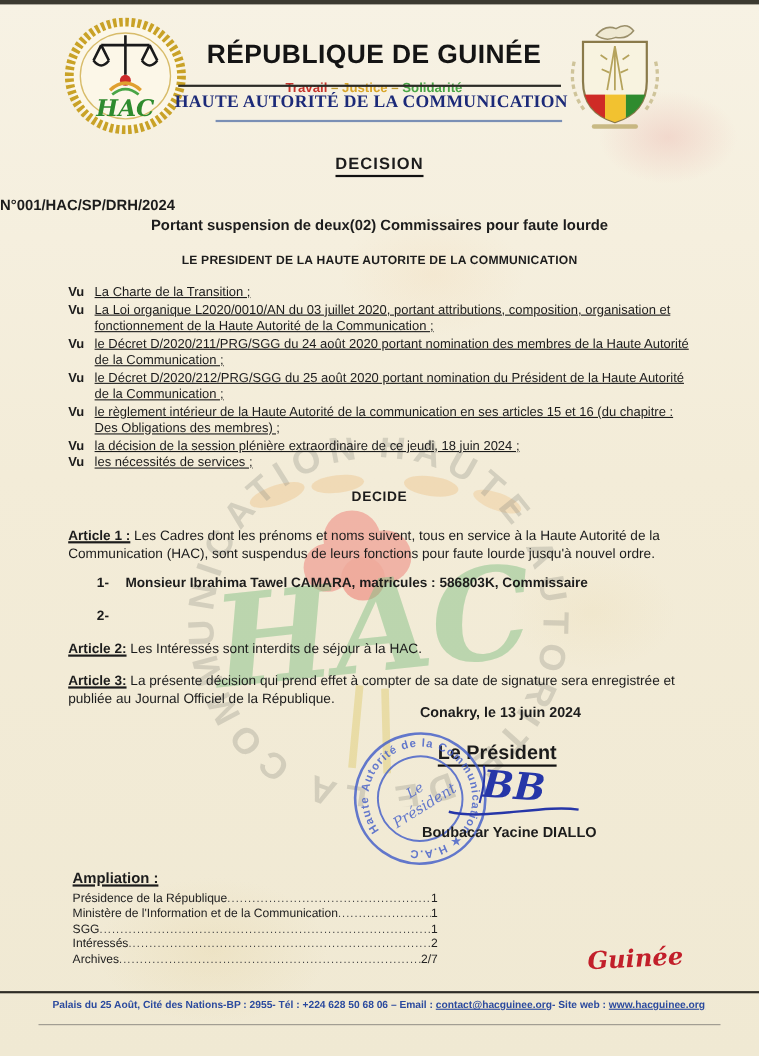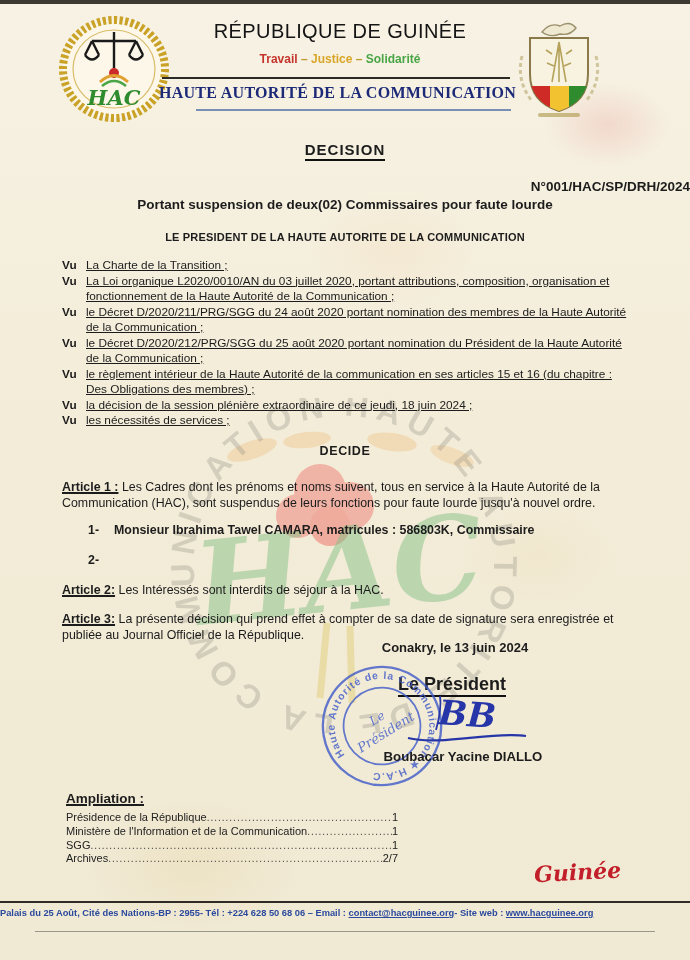--- a/index.html
+++ b/index.html
@@ -11,36 +11,36 @@
       radial-gradient(90px 60px at 88% 13%, rgba(231,161,158,.30), transparent 70%),
       radial-gradient(120px 80px at 57% 26%, rgba(240,200,150,.16), transparent 70%),
       radial-gradient(150px 95px at 28% 90%, rgba(226,206,152,.25), transparent 70%),
       radial-gradient(110px 75px at 78% 58%, rgba(232,212,162,.18), transparent 70%),
       linear-gradient(180deg,#f7f2e4 0%,#f3ecd8 45%,#f0e9d3 100%);
   }
   .top-edge { position:absolute; top:0; left:0; width:100%; height:4px; background:#3c3a31; }
 
   
   .hdr-center { position:absolute; top:20px; left:165px; width:350px; text-align:center; }
-  .republic { font-size:20px; font-weight:normal; letter-spacing:.4px; color:#141414; }
+  .republic { font-size:24px; font-weight:bold; letter-spacing:.4px; color:#141414;margin-top:16px; }
   .motto { margin-top:9px; font-size:12px; font-weight:bold; }
   .motto .w1{ color:#c5342c; } .motto .sep{ color:#c09a30; } .motto .w2{ color:#d9a62a; } .motto .w3{ color:#49a546; }
   .rule-dark { position:absolute; top:77px; left:162px; width:348px; border-top:2.5px solid #2b2b26; }
   .authority { position:absolute; top:84px; left:150px; width:375px; text-align:center;
                font-size:16px; font-weight:bold; color:#1c2a78; letter-spacing:.3px;font-family:Liberation Serif, serif; }
   .rule-blue { position:absolute; top:109px; left:196px; width:315px; border-top:2px solid #7a8fb5; }
   .logo { position:absolute; top:16px; }
   .logo-left { left:58px; }
   .logo-right { left:502px; }
 
   
   .decision-title { position:absolute; top:141px; width:100%; text-align:center; }
   .decision-title span { display:inline-block; font-size:15px; font-weight:bold; letter-spacing:1px;
                          border-bottom:2.5px solid #111; padding-bottom:1px; }
-  .dec-number  { position:absolute; top:179px; width:100%; text-align:right; font-size:13.5px; font-weight:bold; }
+  .dec-number  { position:absolute; top:179px; width:100%; text-align:left; font-size:13.5px; font-weight:bold; }
   .dec-subject { position:absolute; top:197px; width:100%; text-align:center; font-size:13.5px; font-weight:bold; }
   .dec-issuer  { position:absolute; top:231px; width:100%; text-align:center; font-size:11px; font-weight:bold; letter-spacing:.2px; }
 
   
   .visas { position:absolute; top:258px; left:62px; width:568px; font-size:11.8px; line-height:15.5px; }
   .visa { display:flex; }
   .visa .vu { font-weight:bold; flex:0 0 24px; }
   .visa .vt { flex:1;text-decoration:underline; }
 
   .decide { position:absolute; top:444px; width:100%; text-align:center; font-size:12.5px; font-weight:bold; letter-spacing:.6px; }
@@ -70,21 +70,21 @@
   .amp-row { display:flex; align-items:baseline; font-size:11px; line-height:13.8px; color:#222; }
   .amp-label { white-space:nowrap; }
   .amp-dots { flex:1; overflow:hidden; white-space:nowrap; font-size:10px; color:#444; letter-spacing:1px; }
   .amp-dots::after { content:"..................................................................................................."; }
   .amp-num { white-space:nowrap; }
 
   
   .brand { position:absolute; top:858px; left:534px; width:120px; font-family:"DejaVu Serif", serif;
            font-style:italic; font-weight:bold; font-size:22px; color:#c21f2a; transform:rotate(-3deg); }
   .foot-rule-dark { position:absolute; top:901px; left:0; width:690px; border-top:2.5px solid #2e2c25; }
-  .foot-text { position:absolute; top:908px; left:0; width:641px; text-align:left;
+  .foot-text { position:absolute; top:908px; left:0; width:641px; text-align:right;
                font-size:9.3px; font-weight:bold; color:#2b4a9e; }
   .f-link { text-decoration:underline; }
   .foot-rule-gray { position:absolute; top:931px; left:35px; width:620px; border-top:1.5px solid #99968c; }
 
   
   .watermark { position:absolute; top:398px; left:92px; width:505px; height:335px; pointer-events:none; }
 </style>
 </head>
 <body>
 
@@ -275,20 +275,25 @@
       <span class="amp-label">Ministère de l'Information et de la Communication</span>
       <span class="amp-dots"></span>
       <span class="amp-num">1</span>
     </div>
     <div class="amp-row">
       <span class="amp-label">SGG</span>
       <span class="amp-dots"></span>
       <span class="amp-num">1</span>
     </div>
     <div class="amp-row">
+      <span class="amp-label">Intéressés</span>
+      <span class="amp-dots"></span>
+      <span class="amp-num">2</span>
+    </div>
+    <div class="amp-row">
       <span class="amp-label">Archives</span>
       <span class="amp-dots"></span>
       <span class="amp-num">2/7</span>
     </div>
   </div>
 
   <div class="brand">Guinée</div>
   <div class="foot-rule-dark"></div>
   <div class="foot-text">
     <span>Palais du 25 Août, Cité des Nations-BP : 2955- Tél : +224 628 50 68 06 – Email : </span><span class="f-link">contact@hacguinee.org</span><span>- Site web : </span><span class="f-link">www.hacguinee.org</span>

